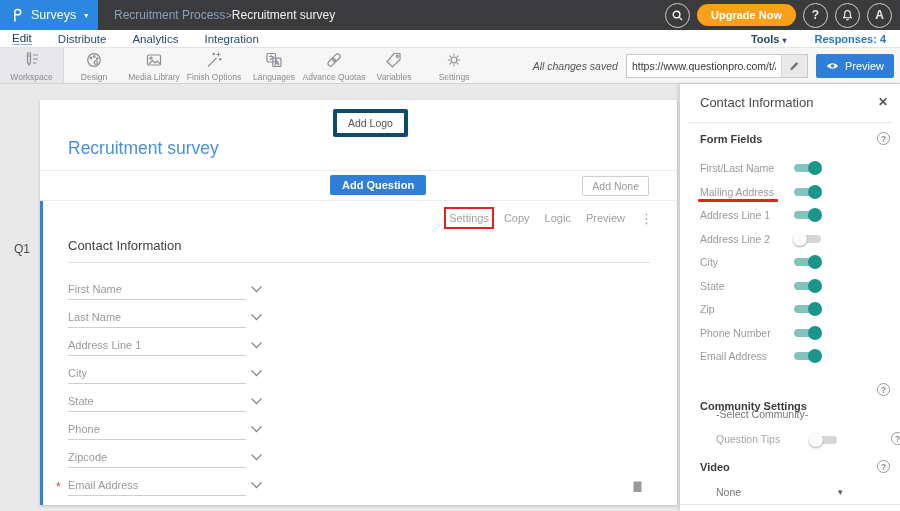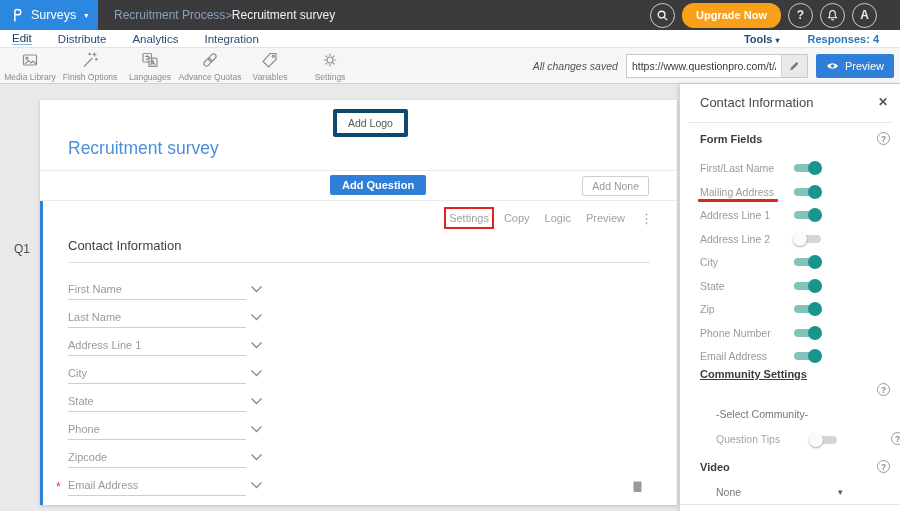--- a/index.html
+++ b/index.html
@@ -9,30 +9,30 @@
 
   
   .topbar { position:absolute; top:0; left:0; width:900px; height:30px; background:#3b3b3d; display:flex; align-items:center; }
   .brand { width:98px; height:30px; background:#2b87e0; display:flex; align-items:center; gap:6px; padding:0 10px; cursor:pointer; }
   .brand .bname { color:#fff; font-size:12.5px; }
   .brand .caret { color:#fff; font-size:8px; margin-left:2px; }
   .crumbs { display:flex; align-items:center; margin-left:16px; font-size:12px; }
   .crumb-parent { color:#8aa0bd; cursor:pointer; }
   .crumb-sep { color:#8aa0bd; font-size:11px; }
   .crumb-current { color:#f2f2f2; }
-  .top-right { margin-left:auto; display:flex; gap:7px; padding-right:23px; }
+  .top-right { margin-left:auto; display:flex; align-items:center; gap:7px; padding-right:8px; }
   .circle-btn { width:25px; height:25px; border:1.5px solid #cdcdcd; border-radius:50%; display:flex; align-items:center; justify-content:center; color:#e8e8e8; font-size:12px; font-weight:bold; cursor:pointer; background:transparent; }
   .upgrade { background:#f9a01b; color:#fff; font-size:11px; font-weight:bold; border:none; border-radius:12px; padding:5px 14px; cursor:pointer; }
 
   
   .tabbar { position:absolute; top:30px; left:0; width:900px; height:18px; background:#fff; border-bottom:1px solid #e3e3e3; display:flex; align-items:center; font-size:11.5px; }
   .tab { color:#2a4a74; font-weight:normal; margin-left:26px; cursor:pointer; }
   .tab:first-child { margin-left:12px; }
   .tab.active { color:#1d3a61; border-bottom:1px solid #86b7e0; }
-  .tabbar-right { margin-left:auto; display:flex; align-items:center; gap:28px; padding-right:21px; }
+  .tabbar-right { margin-left:auto; display:flex; align-items:center; gap:28px; padding-right:14px; }
   .tools { color:#2a4a74; font-weight:bold; font-size:11px; cursor:pointer; }
   .tools .caret { font-size:8px; }
   .responses { color:#2878be; font-weight:bold; font-size:11px; cursor:pointer; }
 
   
   .toolbar { position:absolute; top:48px; left:0; width:900px; height:36px; background:#f6f6f7; border-bottom:1px solid #d2d2d2; display:flex; align-items:stretch; }
   .tool { width:60px; display:flex; flex-direction:column; align-items:center; justify-content:center; gap:2px; cursor:pointer; }
   .tool.sel { background:#e7e7e9; border-right:1px solid #dcdcdc; width:64px; }
   .tool .tlabel { font-size:8.5px; color:#8b8b92; white-space:nowrap; }
   .tool svg { stroke:#8d8d96; fill:none; stroke-width:1.2; }
@@ -140,20 +140,37 @@
   <span class="tab">Distribute</span>
   <span class="tab">Analytics</span>
   <span class="tab">Integration</span>
   <div class="tabbar-right">
     <span class="tools"><span>Tools</span> <span class="caret">▾</span></span>
     <span class="responses">Responses: 4</span>
   </div>
 </div>
 
 <div class="toolbar">
+  <div class="tool sel">
+    <svg width="20" height="20" viewBox="0 0 20 20">
+        <path d="M5.5 3h3v9l-1.5 3-1.5-3zM5.5 6h3"></path>
+        <path d="M11 5h5M11 9h5M11 13h3.5"></path>
+      </svg>
+    <span class="tlabel">Workspace</span>
+  </div>
+  <div class="tool">
+    <svg width="20" height="20" viewBox="0 0 20 20">
+        <circle cx="10" cy="10" r="6.3"></circle>
+        <circle cx="11.8" cy="12.6" r="1.7"></circle>
+        <circle cx="7" cy="8" r=".8" fill="#8d8d96"></circle>
+        <circle cx="10.3" cy="6.6" r=".8" fill="#8d8d96"></circle>
+        <circle cx="13.3" cy="8.6" r=".8" fill="#8d8d96"></circle>
+      </svg>
+    <span class="tlabel">Design</span>
+  </div>
   <div class="tool">
     <svg width="20" height="20" viewBox="0 0 20 20">
         <rect x="3.5" y="5" width="13" height="10" rx="1"></rect>
         <circle cx="7" cy="8.3" r="1.1"></circle>
         <path d="M5 14l3.5-3.5 2.5 2.5 2-2 3 3"></path>
       </svg>
     <span class="tlabel">Media Library</span>
   </div>
   <div class="tool">
     <svg width="20" height="20" viewBox="0 0 20 20">
@@ -407,21 +424,21 @@
       <div class="trow">
         <span class="tlab">Email Address</span>
         <span class="toggle on">
             <span class="track"></span>
             <span class="knob"></span>
           </span>
 
       </div>
     </div>
 
-    <div class="sec-head" style="top:284px;text-decoration:underline;">Community Settings</div>
+    <div class="sec-head" style="top:316px;">Community Settings</div>
     <span class="help" style="top:299px;">?</span>
 
     <div class="prow" style="top:322px;">
       <span class="sel-label">-Select Community-</span>
       <span class="sel-caret" style="right:9px;">▾</span>
     </div>
 
     <div class="prow" style="top:347px;">
       <span class="sel-label dim">Question Tips</span>
       <span class="toggle" style="top:1px;">

